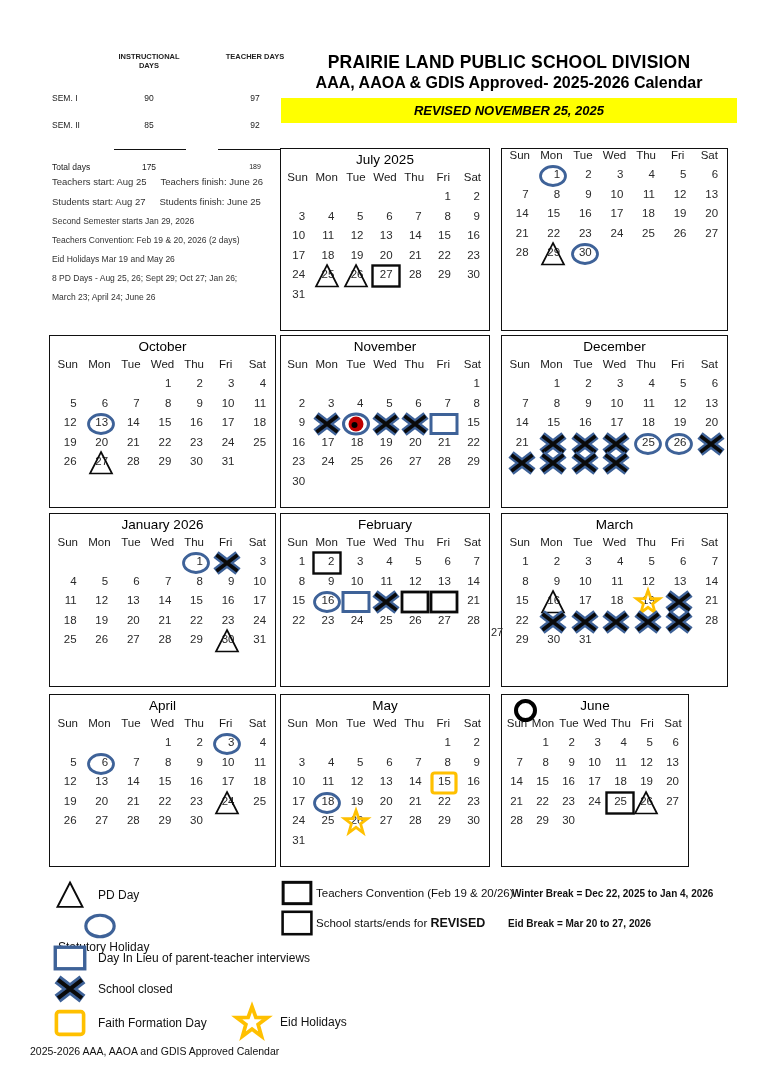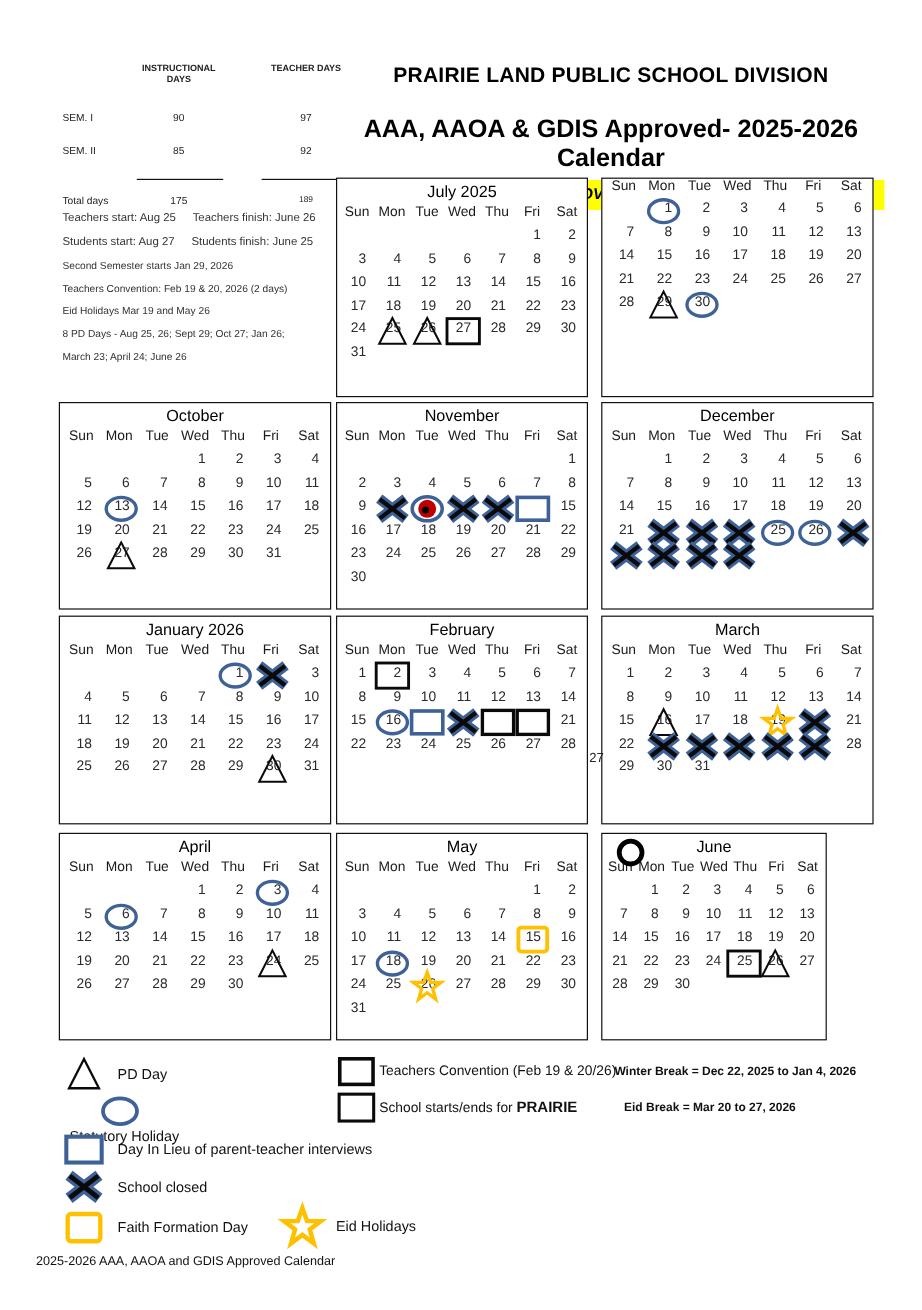--- a/index.html
+++ b/index.html
@@ -9,21 +9,21 @@
   }
   
   .stats{position:absolute;left:40px;top:52px;width:240px;font-size:8.5px;}
   .stats-head{position:absolute;width:74px;text-align:center;font-weight:bold;font-size:7.5px;line-height:1.25;color:#222;}
   .stats-label{position:absolute;left:12px;font-size:8.5px;color:#222;}
   .stats-val{position:absolute;width:74px;text-align:center;font-size:8.5px;color:#222;}
   .stats-rule{position:absolute;height:0;border-top:1.5px solid #111;}
   
   .title-block{position:absolute;left:281px;top:52px;width:456px;text-align:center;}
   .main-title{font-size:17.5px;font-weight:bold;letter-spacing:.2px;color:#000;}
-  .sub-title{font-size:21px;font-weight:bold;margin-top:23px;color:#000;}
+  .sub-title{font-size:16px;font-weight:bold;margin-top:1px;color:#000;}
   .revision-bar{margin-top:6px;background:#ffff00;padding:3px 0 4px 0;}
   .revision-text{font-size:13px;font-weight:bold;font-style:italic;color:#000;}
   
   .notes{position:absolute;left:52px;top:176px;width:230px;}
   .note-line{margin-bottom:9px;display:flex;gap:14px;white-space:nowrap;color:#333;}
   .note-lg{font-size:9.5px;}
   .note-sm{font-size:8.5px;}
   
   .month-box{position:absolute;border:1.6px solid #111;background:#fff;box-sizing:border-box;}
   .month-title{text-align:center;font-size:13.5px;color:#000;padding-top:3px;height:19px;}
@@ -1618,18 +1618,18 @@
       </span>
       <span class="legend-label" style="width: 192px; font-size: 11.5px; margin-left: 2px;">Teachers Convention (Feb 19 &amp; 20/26)</span>
       <span class="legend-note" style="margin-left: 4px;">Winter Break = Dec 22, 2025 to Jan 4, 2026</span>
     </div>
     <div class="legend-item" style="left: 280px; top: 909px;">
       <span class="legend-icon" style="width:34px;">
         <svg class="mark" width="32" height="28" viewBox="0 0 30 24" xmlns="http://www.w3.org/2000/svg">
           <rect x="1.5" y="1.5" width="27" height="21" fill="none" stroke="#0a0a0a" stroke-width="2.4"></rect>
         </svg>
       </span>
-      <span class="legend-label" style="width: 192px; font-size: 11.5px; margin-left: 2px;">School starts/ends for <b>PRAIRIE</b></span>
-      <span class="legend-note" style="margin-left: 12px;">Eid Break = Mar 20  to 27, 2026</span>
+      <span class="legend-label" style="width: 192px; font-size: 11.5px; margin-left: 2px;">School starts/ends for <b>REVISED</b></span>
+      <span class="legend-note" style="margin-left: 0;">Eid Break = Mar 20  to 27, 2026</span>
     </div>
   </div>
 
 <div class="footer">2025-2026 AAA, AAOA and GDIS Approved Calendar</div>
 
 </body></html>

